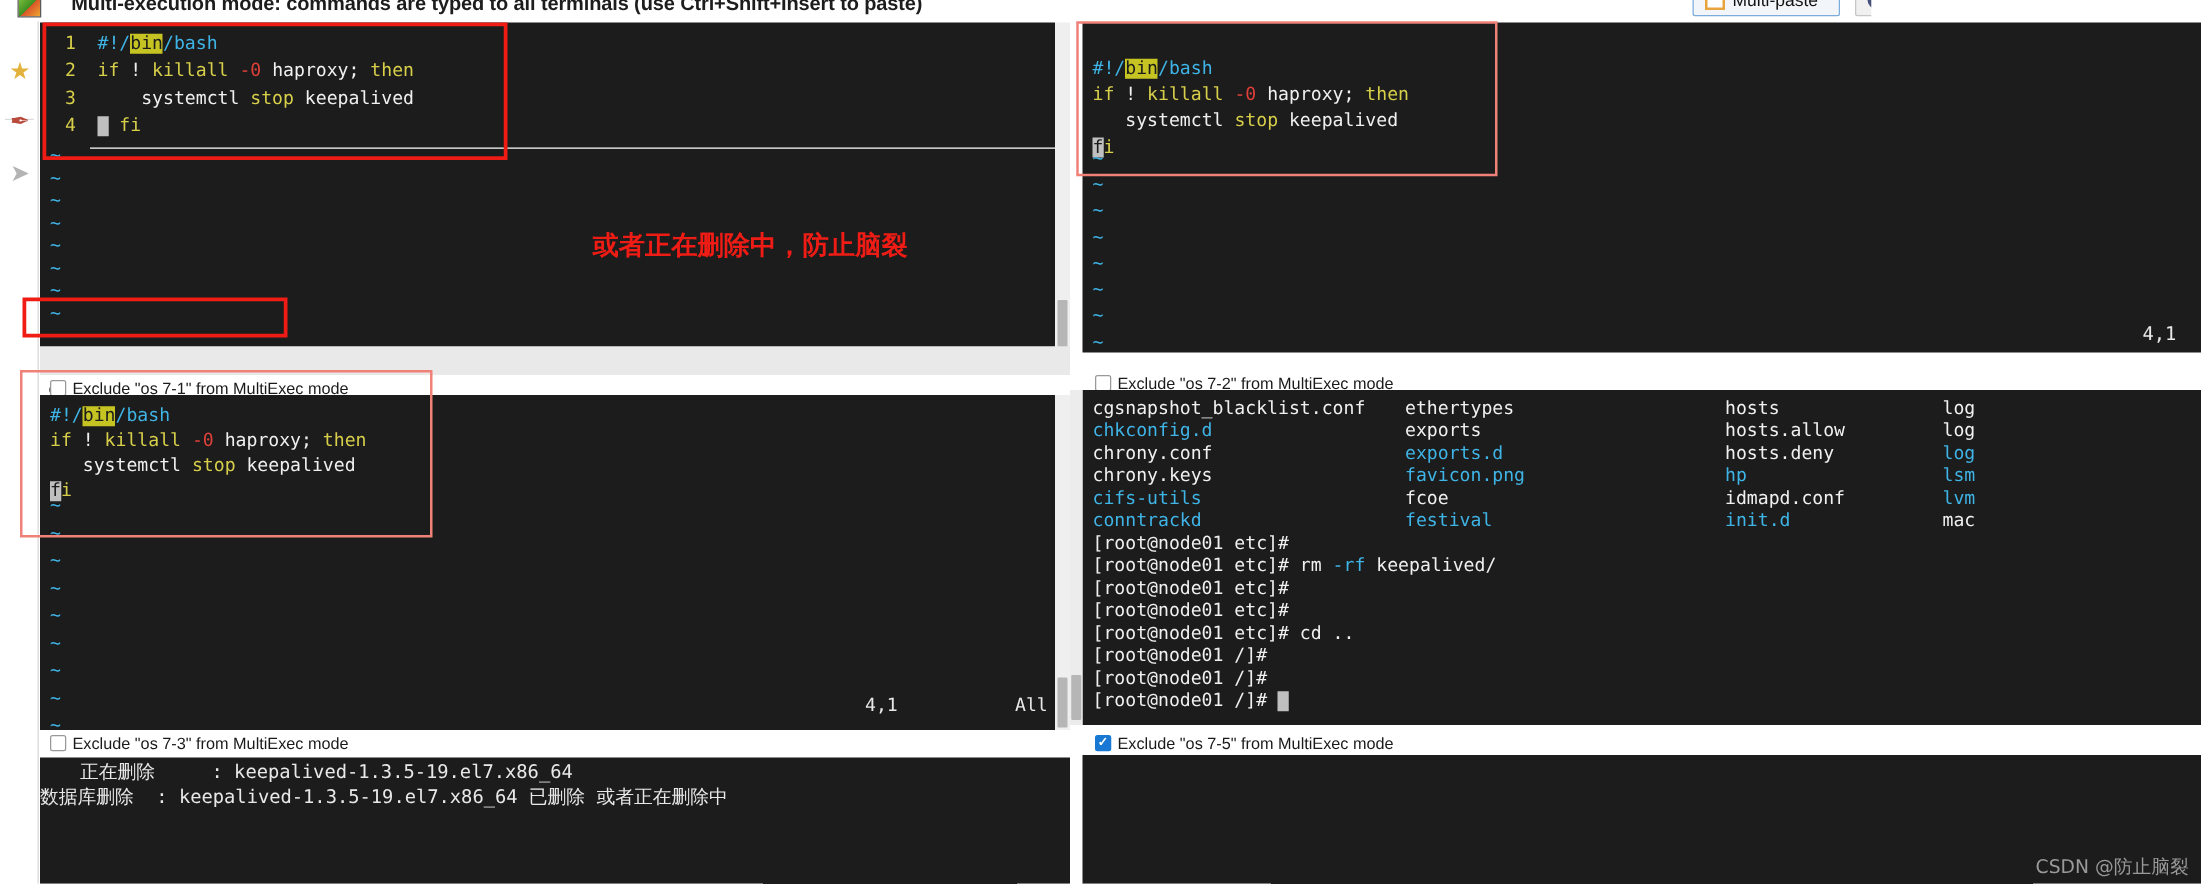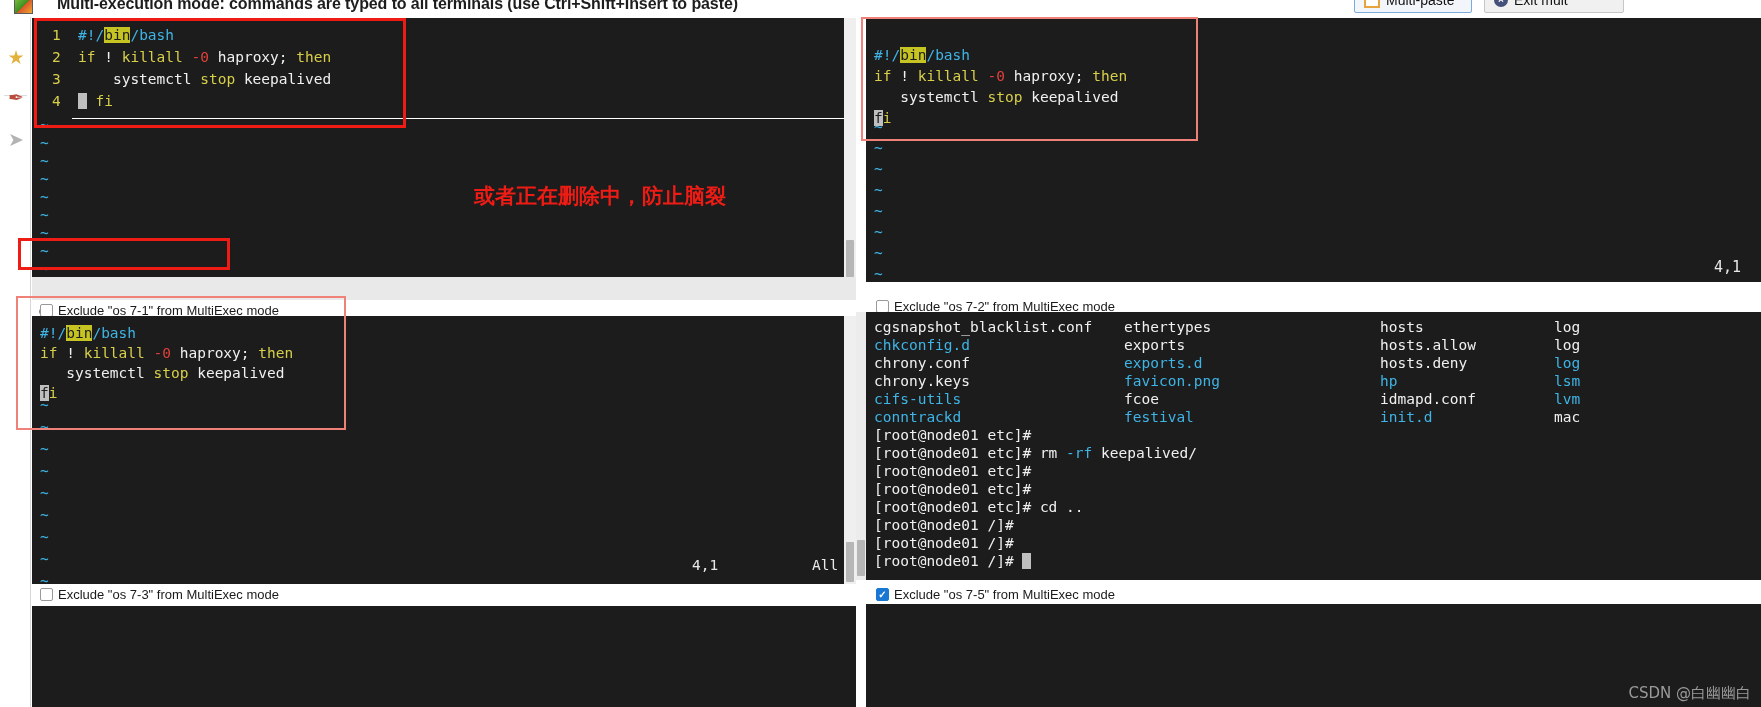--- a/index.html
+++ b/index.html
@@ -4,21 +4,21 @@
 <style>
   html,body{margin:0;padding:0;}
   body{
     width:1761px;height:707px;overflow:hidden;
     background:#ffffff;
     font-family:"Liberation Sans", sans-serif;
     position:relative;
   }
   
   #top-banner{
-    position:absolute;left:0;top:0;width:1761px;height:17px;
+    position:absolute;left:0;top:0;width:1497px;height:17px;
     background:#ffffff;overflow:hidden;
   }
   #banner-title{
     position:absolute;left:57px;top:-5px;
     font-size:16px;font-weight:bold;color:#1d1d1d;
     white-space:nowrap;letter-spacing:-0.1px;
   }
   #app-icon{
     position:absolute;left:14px;top:-3px;width:19px;height:17px;
     background:linear-gradient(135deg,#7fc241 0%,#3f8f20 50%,#d8532a 50%,#f0a830 100%);
@@ -156,33 +156,35 @@
 </div>
 <div class="vbar" style="left:844px;top:316px;width:12px;height:268px;">
   <div class="vthumb" style="left:2px;top:226px;height:40px;"></div>
 </div>
 <div class="excl-row" style="left:40px;top:584px;">
   <span class="cb"></span>
   <span>Exclude "os 7-3" from MultiExec mode</span>
 </div>
 
 <div class="term" id="t74" style="left:32px;top:606px;width:824px;height:101px;">
+  <div style="position:absolute;left:14px;top:2px;font-size:15px;">  正在删除     : keepalived-1.3.5-19.el7.x86_64</div>
+  <div style="position:absolute;left:0px;top:22px;font-size:15px;">数据库删除  : keepalived-1.3.5-19.el7.x86_64 已删除 或者正在删除中</div>
 </div>
 
 <div class="term" id="t75" style="left:866px;top:312px;width:895px;height:268px;">
   <div id="t75-listing" style="position:absolute;left:8px;top:6px;"><div style="position: absolute; left: 0px; top: 0px;"><div class="c-white" style="height: 18px;">cgsnapshot_blacklist.conf</div><div class="c-cyan" style="height: 18px;">chkconfig.d</div><div class="c-white" style="height: 18px;">chrony.conf</div><div class="c-white" style="height: 18px;">chrony.keys</div><div class="c-cyan" style="height: 18px;">cifs-utils</div><div class="c-cyan" style="height: 18px;">conntrackd</div></div><div style="position: absolute; left: 250px; top: 0px;"><div class="c-white" style="height: 18px;">ethertypes</div><div class="c-white" style="height: 18px;">exports</div><div class="c-cyan" style="height: 18px;">exports.d</div><div class="c-cyan" style="height: 18px;">favicon.png</div><div class="c-white" style="height: 18px;">fcoe</div><div class="c-cyan" style="height: 18px;">festival</div></div><div style="position: absolute; left: 506px; top: 0px;"><div class="c-white" style="height: 18px;">hosts</div><div class="c-white" style="height: 18px;">hosts.allow</div><div class="c-white" style="height: 18px;">hosts.deny</div><div class="c-cyan" style="height: 18px;">hp</div><div class="c-white" style="height: 18px;">idmapd.conf</div><div class="c-cyan" style="height: 18px;">init.d</div></div><div style="position: absolute; left: 680px; top: 0px;"><div class="c-white" style="height: 18px;">log</div><div class="c-white" style="height: 18px;">log</div><div class="c-cyan" style="height: 18px;">log</div><div class="c-cyan" style="height: 18px;">lsm</div><div class="c-cyan" style="height: 18px;">lvm</div><div class="c-white" style="height: 18px;">mac</div></div></div>
   <div id="t75-prompts" style="position:absolute;left:8px;top:114px;"><div style="height: 18px;"><span class="c-white">[root@node01 etc]# </span></div><div style="height: 18px;"><span class="c-white">[root@node01 etc]# </span><span class="c-white">rm </span><span class="c-cyan">-rf</span><span class="c-white"> keepalived/</span></div><div style="height: 18px;"><span class="c-white">[root@node01 etc]# </span></div><div style="height: 18px;"><span class="c-white">[root@node01 etc]# </span></div><div style="height: 18px;"><span class="c-white">[root@node01 etc]# </span><span class="c-white">cd ..</span></div><div style="height: 18px;"><span class="c-white">[root@node01 /]# </span></div><div style="height: 18px;"><span class="c-white">[root@node01 /]# </span></div><div style="height: 18px;"><span class="c-white">[root@node01 /]# </span><span class="c-cur"> </span></div></div>
 </div>
 <div class="vbar" style="left:856px;top:312px;width:10px;height:268px;background:#ececec;">
   <div class="vthumb" style="left:1px;top:228px;height:36px;"></div>
 </div>
 <div class="excl-row" style="left:876px;top:584px;">
   <span class="cb on">✓</span>
   <span>Exclude "os 7-5" from MultiExec mode</span>
 </div>
 <div class="term" style="left:866px;top:604px;width:895px;height:103px;"></div>
 
 <div class="anno" style="left:34px;top:18px;width:372px;height:110px;"></div>
 <div class="anno soft" style="left:861px;top:17px;width:337px;height:124px;"></div>
 <div class="anno" style="left:18px;top:238px;width:212px;height:32px;"></div>
 <div class="anno soft" style="left:16px;top:296px;width:330px;height:134px;"></div>
 <div id="anno-text" style="left:474px;top:182px;">或者正在删除中，防止脑裂</div>
-<div id="watermark">CSDN @白幽幽白</div>
+<div id="watermark">CSDN @防止脑裂</div>
 
 </body></html>

